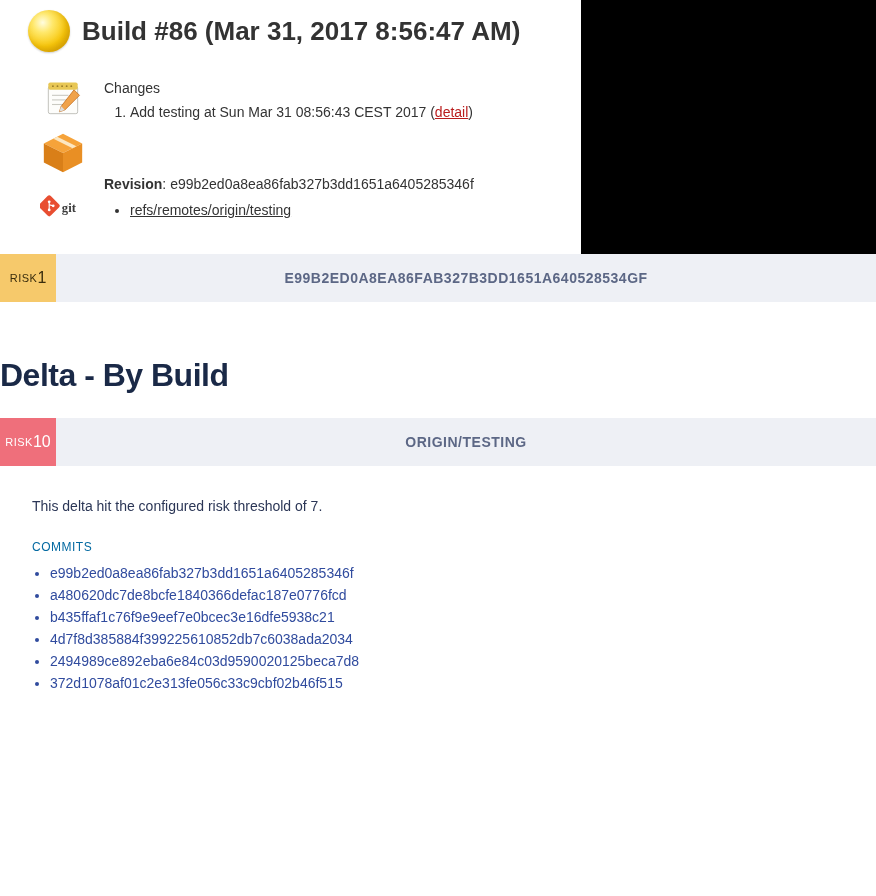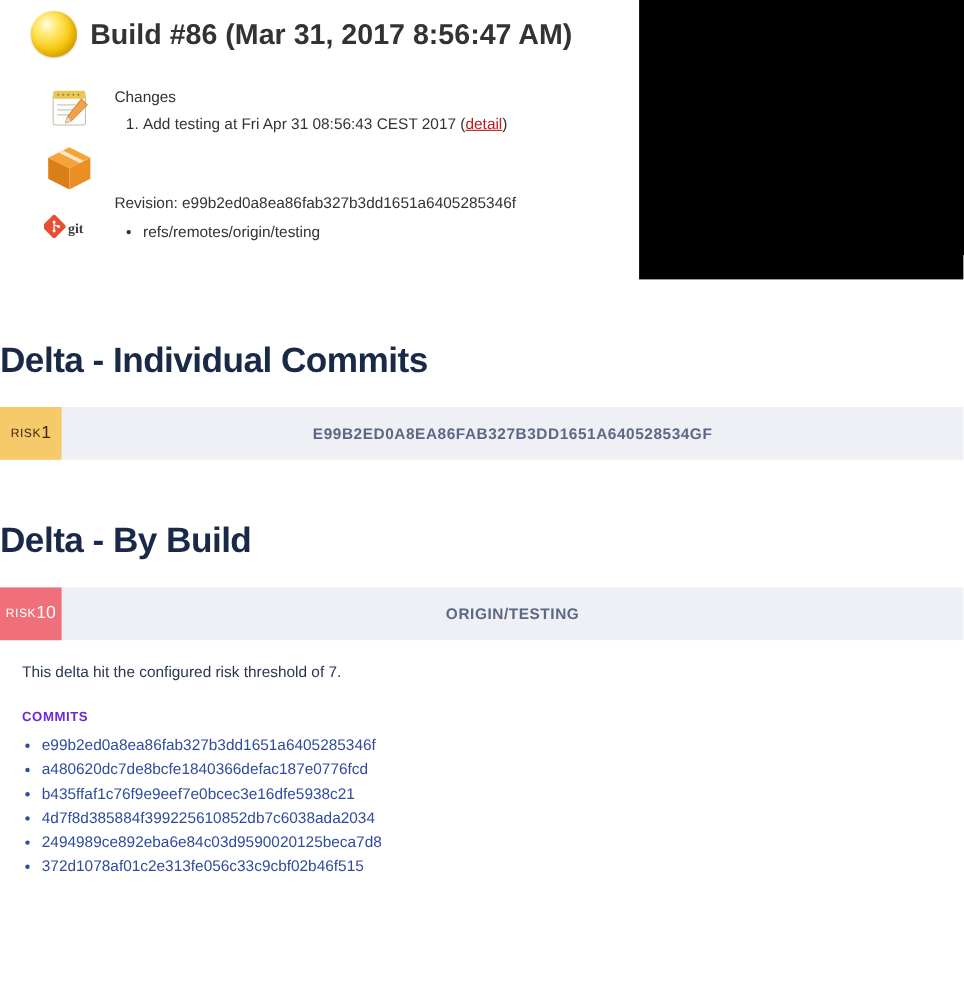--- a/index.html
+++ b/index.html
@@ -14,25 +14,25 @@
     box-shadow: inset -3px -3px 6px rgba(160,110,0,0.35), 0 1px 2px rgba(0,0,0,0.2);
   }
   .build-title { font-size: 26px; font-weight: 600; color: #333; }
   
   .info-row { display: flex; align-items: flex-start; gap: 18px; padding: 4px 10px 4px 40px; }
   .info-icon { width: 46px; height: 46px; display: flex; align-items: center; justify-content: center; flex-shrink: 0; }
   .info-body { padding-top: 4px; font-size: 14px; color: #333; }
   .info-body .label { margin-bottom: 8px; }
   .info-body ol { padding-left: 26px; }
   .info-body ol li { font-size: 14px; }
-  .info-body ul { padding-left: 26px; list-style: disc; }
+  .info-body ul { padding-left: 26px; list-style: disc; text-decoration: underline; }
   .info-body ul li { font-size: 14px; padding: 2px 0; }
   a.detail { color: #b91c1c; text-decoration: underline; }
   .revision-line { margin: 8px 0; }
-  .revision-line b { font-weight: 400; }
+  .revision-line b { font-weight: 700; }
   
   
   .notepad-svg { width:44px; height:44px; }
   
   .package-svg { width:46px; height:46px; }
   
   .git-svg { width:46px; height:28px; }
   
   
   .top-area { display:flex; }
@@ -43,23 +43,23 @@
   .delta-heading { font-size: 32px; font-weight: 700; color: #1a2947; padding: 55px 0 24px 0; letter-spacing: -0.5px; }
   
   .risk-bar { display:flex; align-items:stretch; background:#eef0f5; }
   .risk-badge { width:56px; padding:8px 0; display:flex; flex-direction:row; align-items:center; justify-content:center; font-weight:400;text-align:center; }
   .risk-badge .risk-label { font-size:11px; letter-spacing:0.5px; }
   .risk-badge .risk-num { font-size:16px; }
   .risk-yellow { background:#f6c96b; color:#3a2d0d; }
   .risk-red { background:#ef6f7b; color:#fff; }
   .risk-text { flex:1; display:flex; align-items:center; justify-content:center; font-size:14px; font-weight:600; color:#5c6785; letter-spacing:0.5px; padding:16px 0; }
   
-  .delta-details { padding: 20px; font-size:14px; color:#2b3656; }
+  .delta-details { padding: 32px; font-size:14px; color:#2b3656; }
   .delta-details .threshold { margin-bottom: 26px; }
-  .delta-details .commits-label { font-size:12px; letter-spacing:0.5px; color:#6d28d9; font-weight:700; margin-bottom:8px; }
+  .delta-details .commits-label { font-size:12px; letter-spacing:0.5px; color:#0369a1; font-weight:400; margin-bottom:8px; }
   .delta-details ul { list-style: disc; padding-left:18px; }
   .delta-details ul li { color:#304b9e; padding:3px 0; font-size:14px; }
 </style>
 </head>
 <body>
 
 <div class="top-area">
   <div class="jenkins-panel">
     <div class="build-header">
       <div class="build-orb"></div>
@@ -80,21 +80,21 @@
           <line x1="12" y1="25" x2="30" y2="25" stroke="#c9c9c2" stroke-width="1.2"></line>
           <line x1="12" y1="30" x2="26" y2="30" stroke="#c9c9c2" stroke-width="1.2"></line>
           <path d="M36 14 L42 20 L26 36 L20 38 L22 32 Z" fill="#f0a24a" stroke="#c06a1a" stroke-width="0.8"></path>
           <path d="M20 38 L22 32 L26 36 Z" fill="#ddd"></path>
         </svg>
       </div>
       <div class="info-body">
         <div class="label">Changes</div>
         <ol>
           <li>
-            <span>Add testing at Fri Apr 31 08:56:43 CEST 2017</span>
+            <span>Add testing at Sun Mar 31 08:56:43 CEST 2017</span>
             (<a href="#" class="detail">detail</a>)
           </li>
         </ol>
       </div>
     </div>
 
     <div class="info-row">
       <div class="info-icon">
         <svg class="package-svg" viewBox="0 0 48 48">
           <polygon points="24,4 44,14 24,24 4,14" fill="#f6a33a"></polygon>
@@ -126,21 +126,20 @@
         <ul>
           <li>refs/remotes/origin/testing</li>
         </ul>
       </div>
     </div>
   </div>
   <div class="black-fill"></div>
 </div>
 
 <div class="delta-section">
-  <h2 class="delta-heading">Delta - Individual Commits</h2>
   <div class="risk-bar">
     <div class="risk-badge risk-yellow">
       <span class="risk-label">RISK</span>
       <span class="risk-num">1</span>
     </div>
     <div class="risk-text">E99B2ED0A8EA86FAB327B3DD1651A640528534GF</div>
   </div>
 </div>
 
 <div class="delta-section">

